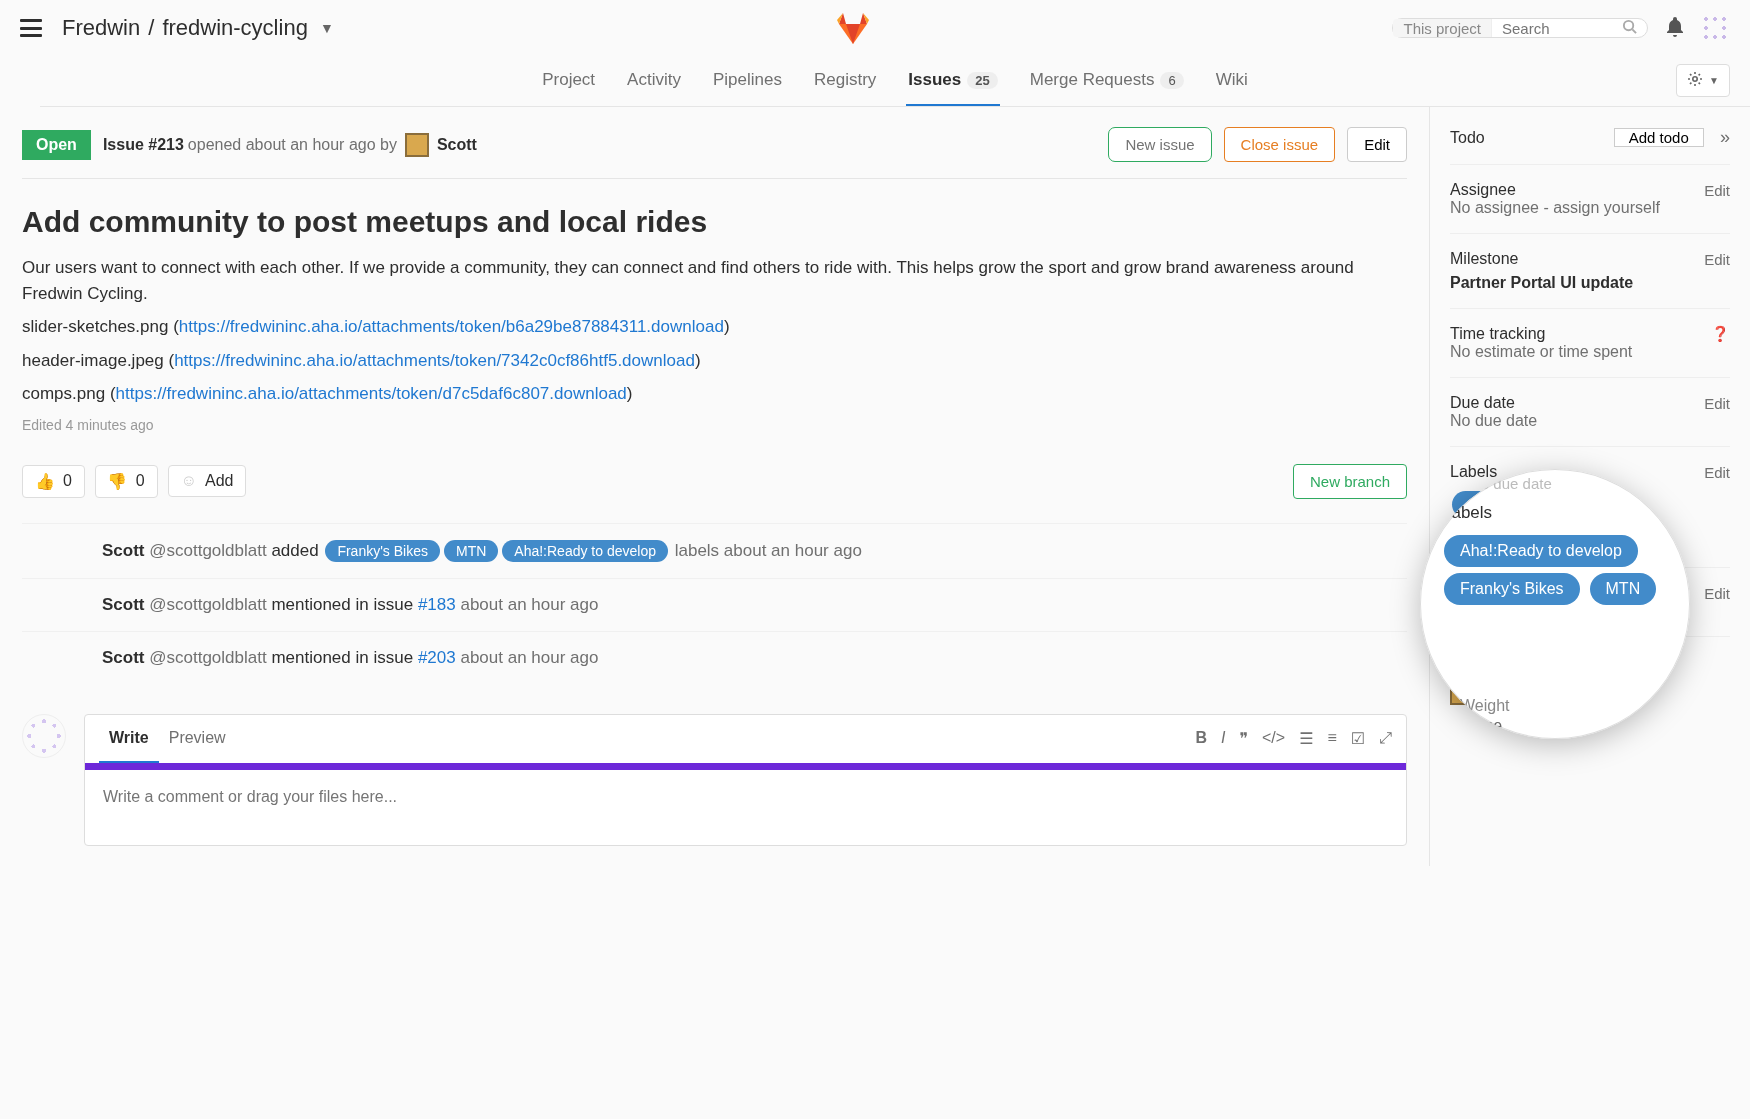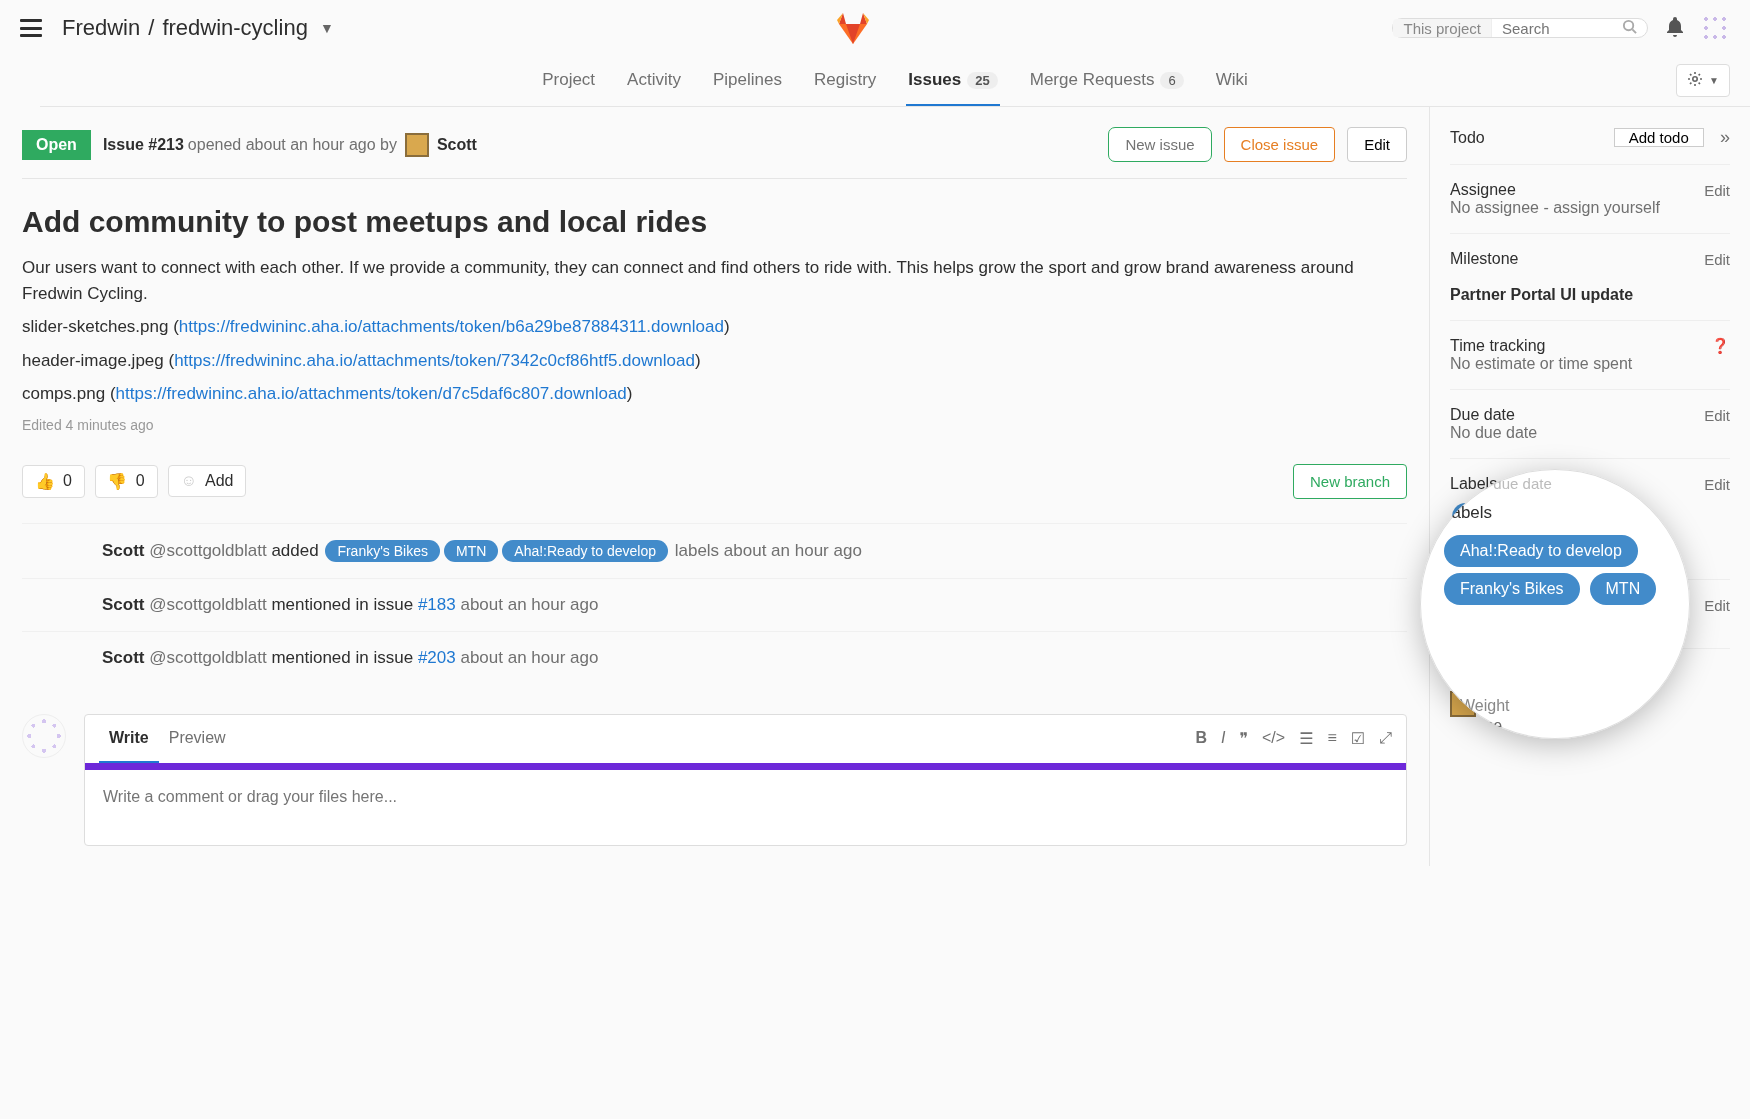--- a/index.html
+++ b/index.html
@@ -57,21 +57,21 @@
 .comment-tab { padding: 14px 10px; font-size: 16px; color: #707070; cursor: pointer; border-bottom: 2px solid transparent; }
 .comment-tab.active { color: #2e2e2e; font-weight: 600; border-bottom-color: #1f78d1; }
 .toolbar-icons { margin-left: auto; display: flex; gap: 14px; color: #707070; font-size: 16px; }
 .toolbar-icons span { cursor: pointer; }
 .comment-textarea { width: 100%; border: none; outline: none; padding: 18px; font-size: 16px; font-family: inherit; resize: none; min-height: 60px; }
 .sidebar-block { padding: 16px 0; border-bottom: 1px solid #eee; }
 .sidebar-block:first-child { padding-top: 2px; }
 .sb-row { display: flex; align-items: center; justify-content: space-between; }
 .sb-label { color: #2e2e2e; font-size: 16px; }
 .sb-value { color: #707070; font-size: 16px; }
-.sb-value-strong { color: #2e2e2e; font-weight: 600; font-size: 16px; margin-top: 18px; }
+.sb-value-strong { color: #2e2e2e; font-weight: 600; font-size: 16px; margin-top: 6px; }
 .sb-edit { color: #707070; font-size: 15px; cursor: pointer; }
 .add-todo-btn { border: 1px solid #ccc; background: #fff; padding: 0 14px; border-radius: 0; font-size: 15px; cursor: pointer; }
 .collapse-btn { color: #707070; font-size: 18px; margin-left: 12px; cursor: pointer; }
 .help-icon { font-size: 15px; color: #555; }
 .sidebar-labels { display: flex; flex-wrap: wrap; gap: 6px; margin-top: 10px; }
 .sidebar-labels .label-pill { font-size: 15px; padding: 5px 14px; border-radius: 14px; }
 .participant-avatar { width: 26px; height: 26px; background: #d9a84e; border: 2px solid #8a6d3b; display: inline-block; margin-top: 8px; }
 .author-avatar { width: 24px; height: 24px; background: #d9a84e; border: 2px solid #8a6d3b; display: inline-block; vertical-align: middle; margin: 0 4px; }
 .zoom-lens { position: absolute; top: 362px; left: -10px; width: 270px; height: 270px; border-radius: 50%; background: #fff; box-shadow: 0 6px 30px rgba(0,0,0,0.25), inset 0 0 0 1px #ddd; padding: 34px 22px; overflow: hidden; }
 .zoom-lens .zl-label { font-size: 17px; color: #2e2e2e; margin-bottom: 12px; }

